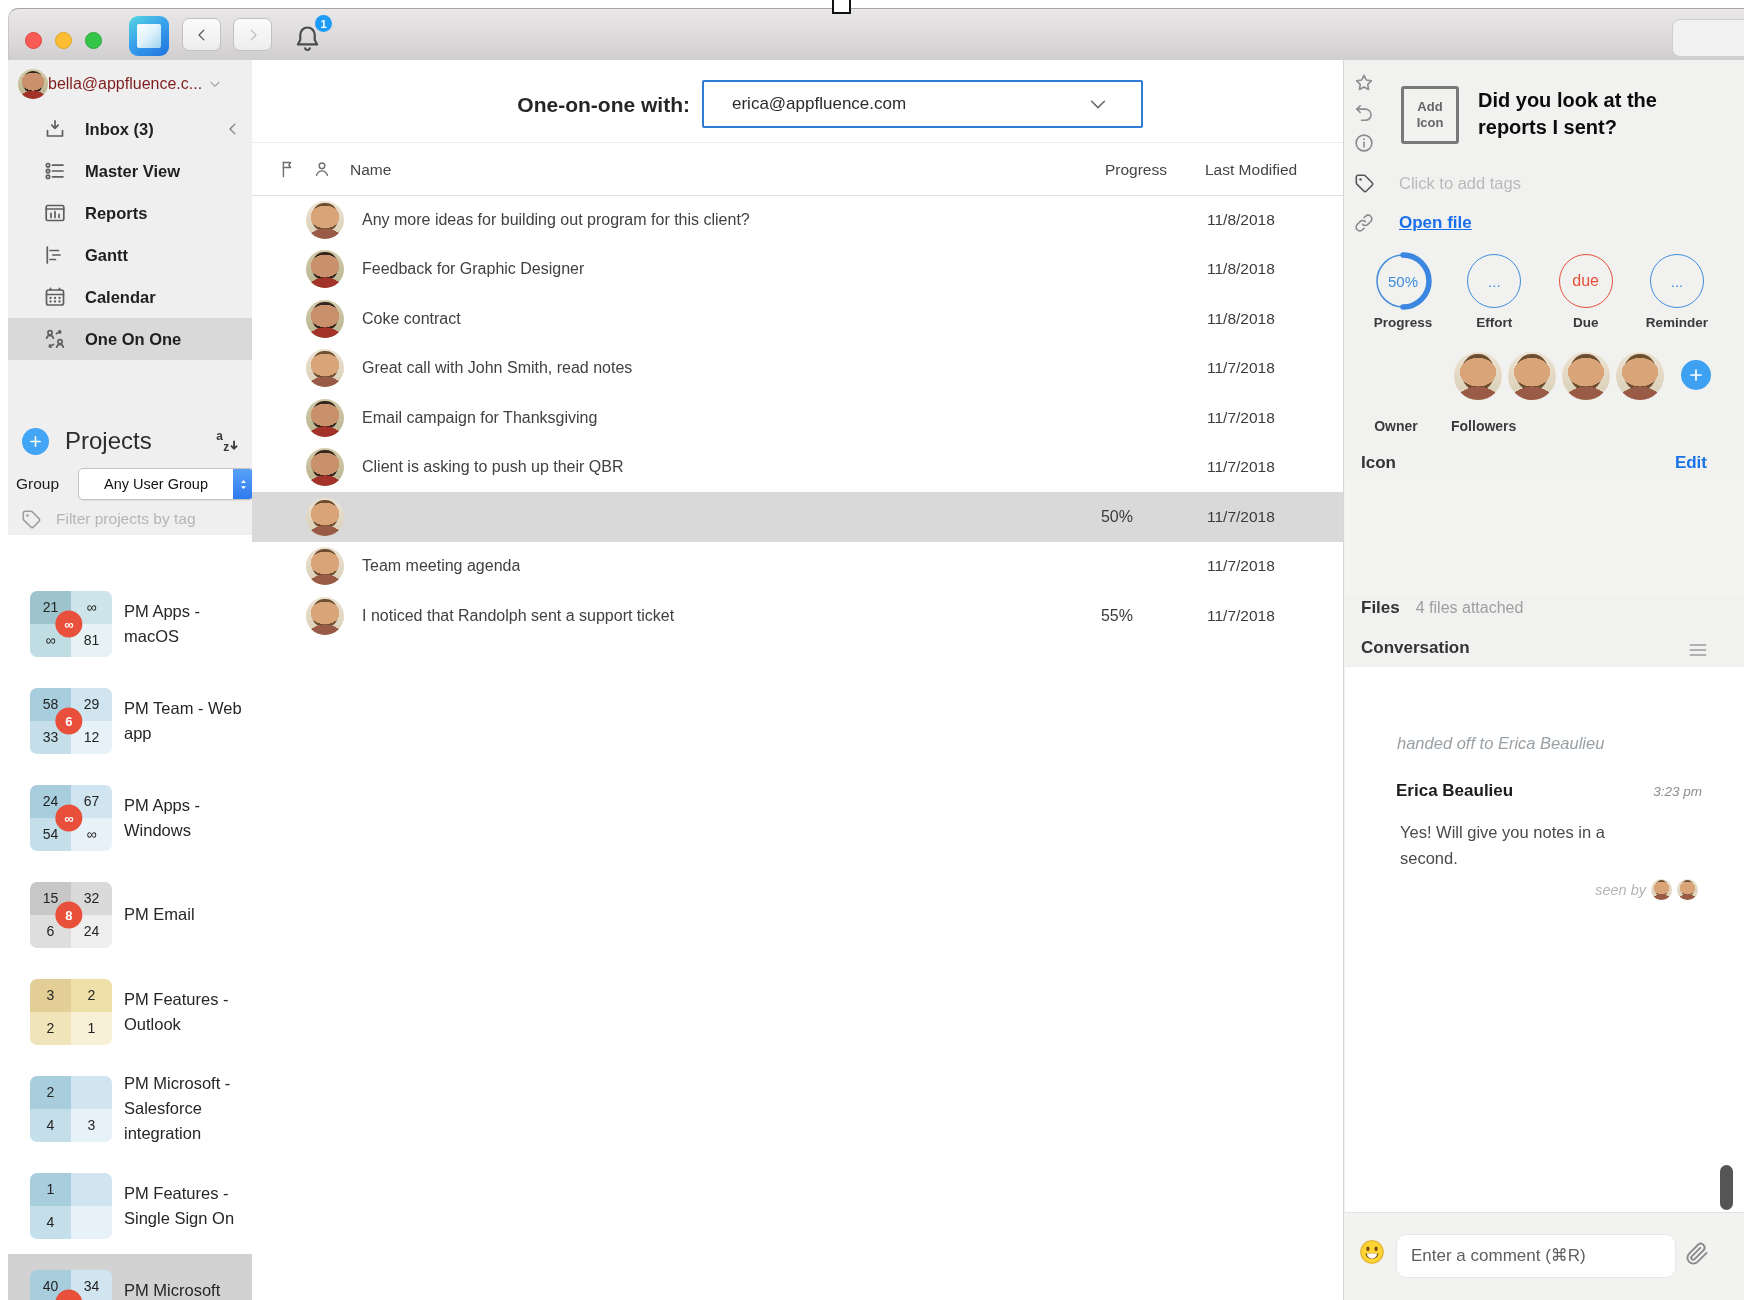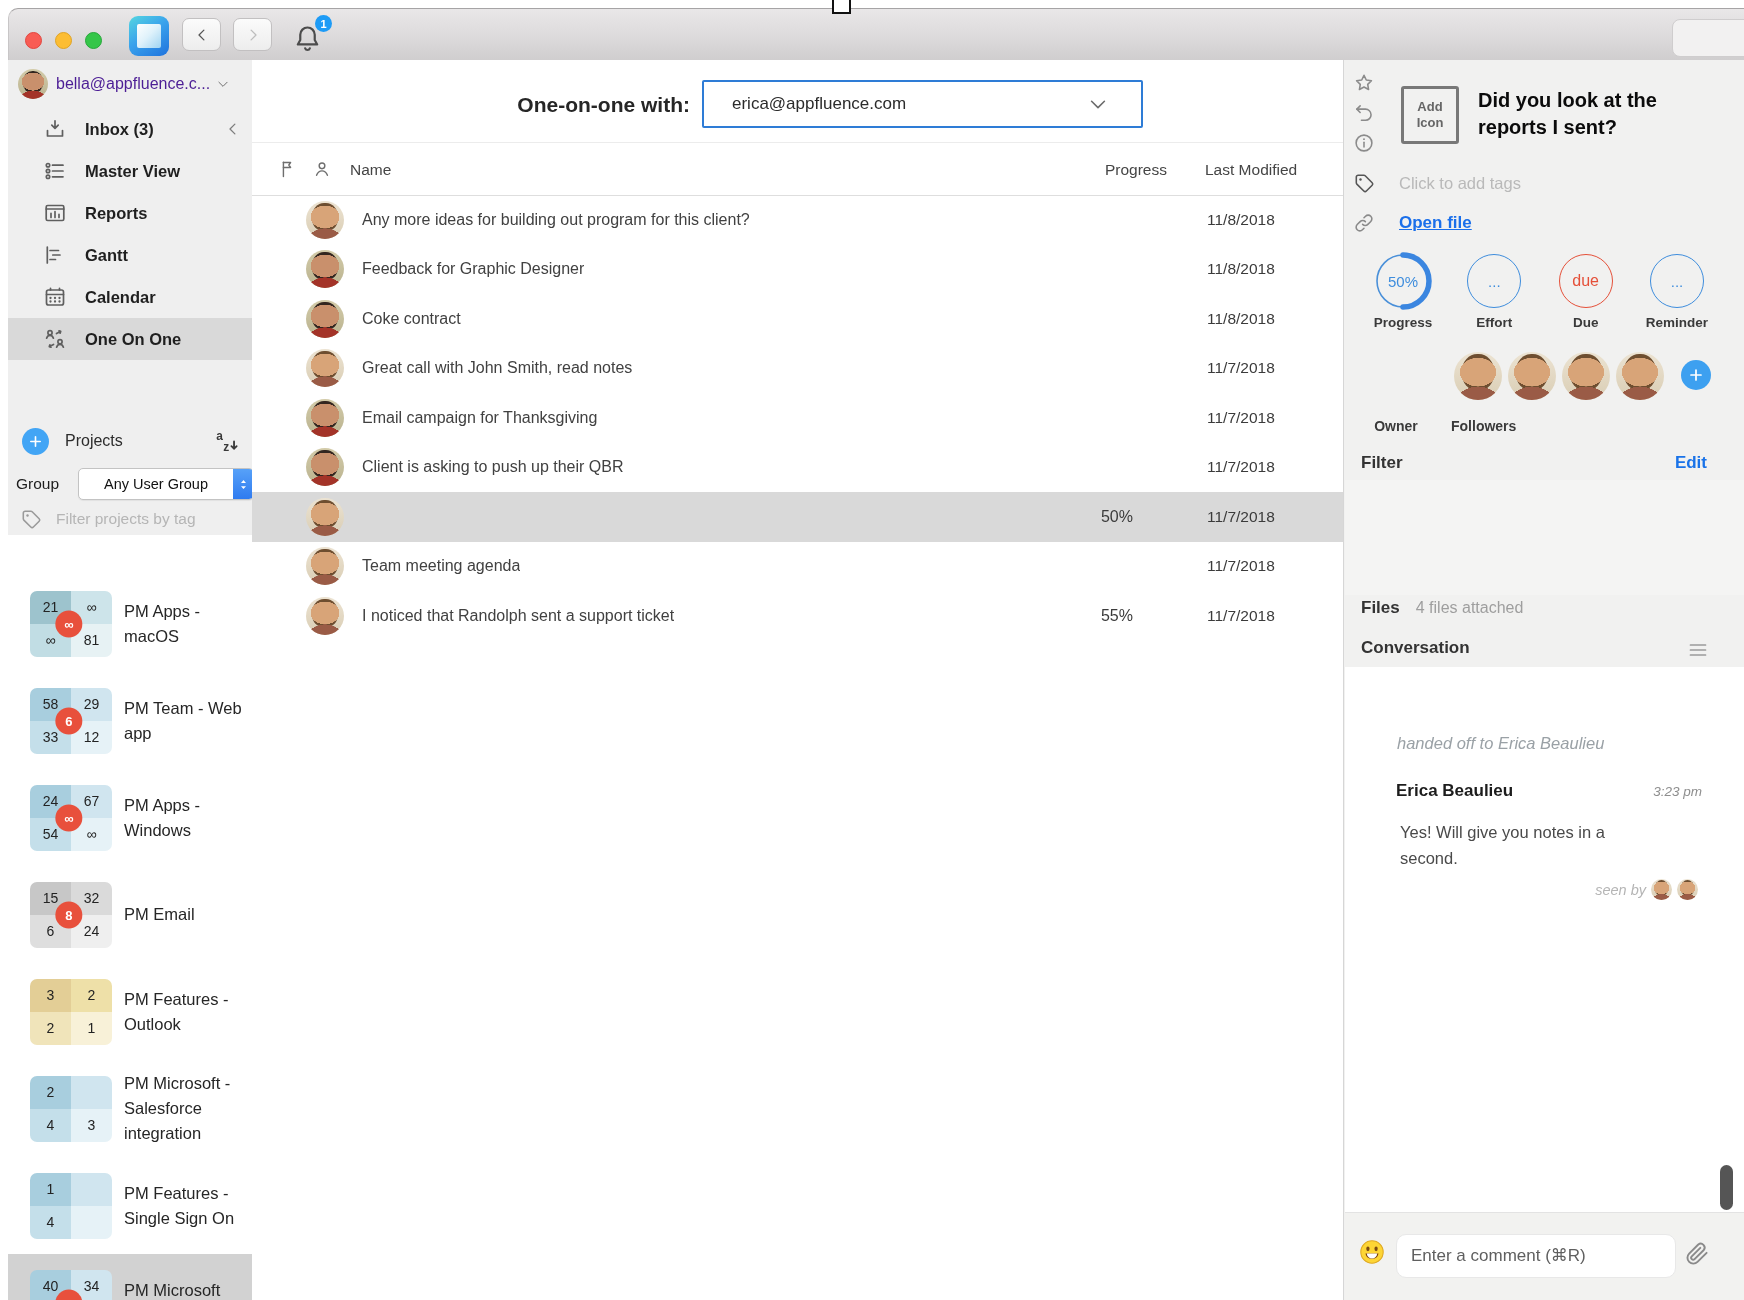--- a/index.html
+++ b/index.html
@@ -28,32 +28,32 @@
   .bellwrap{position:absolute;left:283px;top:6px;width:40px;height:42px;color:#4c4c4c;}
   .bellwrap .ico{width:31px;height:31px;margin-top:8px;}
   .bellbadge{position:absolute;right:0px;top:0px;min-width:17px;height:17px;border-radius:9px;background:#1d9bf6;color:#fff;font-size:11px;font-weight:bold;display:flex;align-items:center;justify-content:center;}
   .tb-right-btn{position:absolute;right:-14px;top:10px;width:84px;height:36px;border-radius:8px;background:#f2f1f1;border:1px solid #cfcdce;}
   .cursor-box{position:absolute;left:832px;top:0;width:15px;height:12px;background:#fff;border:2px solid #111;border-top:none;}
 
   
   .sidebar{position:absolute;left:8px;top:60px;width:244px;bottom:0;background:#efefef;border-right:1px solid #d9d9d9;}
   .account{position:absolute;left:0;top:2px;width:100%;height:44px;display:flex;align-items:center;cursor:default;}
   .account .avatar{width:30px;height:30px;margin-left:10px;}
-  .account-email{margin-left:8px;font-size:16px;color:#4c1d95;}
+  .account-email{font-size:16px;color:#7f1d1d;}
   .account .chev{width:14px;height:14px;margin-left:6px;color:#6e6e6e;}
   .nav{position:absolute;left:0;top:48px;width:100%;}
   .nav-item{position:relative;height:42px;display:flex;align-items:center;padding-left:21px;}
   .nav-item[data-selected="true"]{background:#d9d9d9;text-align:center;}
   .nav-ic{width:24px;height:24px;margin-left:14px;color:#5f5f5f;flex:0 0 auto;}
   .nav-label{margin-left:18px;font-size:16.5px;font-weight:bold;color:#1f1f1f;}
   .nav-trail{position:absolute;right:10px;width:18px;height:18px;color:#7d7d7d;}
   .proj-head{position:absolute;left:0;top:358px;width:100%;height:46px;display:flex;align-items:center;}
   .plus-circle{width:27px;height:27px;margin-left:14px;border-radius:50%;background:#42a5f5;color:#fff;display:flex;align-items:center;justify-content:center;}
   .plus-circle .ico{width:15px;height:15px;}
-  .proj-head-label{margin-left:16px;font-size:16px;color:#2c2c2c;}
+  .proj-head-label{margin-left:16px;font-size:24px;color:#2c2c2c;}
   .az{position:absolute;right:12px;width:26px;height:26px;color:#3a3a3a;}
   .group-row{position:absolute;left:0;top:408px;width:100%;height:32px;display:flex;align-items:center;}
   .group-label{margin-left:8px;font-size:15.5px;color:#1c1c1c;}
   .group-select{position:absolute;left:70px;top:0px;width:174px;height:30px;background:#fff;border:1px solid #c3c3c3;border-radius:5px;display:flex;align-items:center;box-shadow:0 1px 1px rgba(0,0,0,.06);}
   .group-value{flex:1;text-align:center;font-size:14.5px;color:#111;}
   .group-stepper{width:21px;height:30px;margin-right:-1px;background:linear-gradient(180deg,#57a1f8,#2f7bf0);border-radius:0 5px 5px 0;color:#fff;display:flex;align-items:center;justify-content:center;}
   .group-stepper .ico{width:13px;height:13px;}
   .filter-row{position:absolute;left:0;top:444px;width:100%;height:30px;display:flex;align-items:center;}
   .filter-row .ico{width:22px;height:22px;margin-left:12px;color:#9a9a9a;}
   .filter-ph{margin-left:14px;font-size:15.5px;color:#b5b5b5;}
@@ -620,21 +620,21 @@
         <span class="ico" data-icon="plus">
           <svg viewBox="0 0 24 24" fill="none" stroke="currentColor" stroke-width="1.7" stroke-linecap="round" stroke-linejoin="round">
             <path d="M12 4.5v15M4.5 12h15" stroke-width="2.6"></path>
           </svg>
         </span>
       </span>
     <div class="owner-label">Owner</div>
     <div class="followers-label">Followers</div>
 
     <div class="notes-area"></div>
-    <div class="notes-label">Filter</div>
+    <div class="notes-label">Icon</div>
     <div class="edit-link">Edit</div>
 
     <div class="files-row">
       <span class="files-label">Files</span>
       <span class="files-count">4 files attached</span>
     </div>
 
     <div class="conv-head">
       <span class="conv-label">Conversation</span>
       <span class="ico" data-icon="burger">

